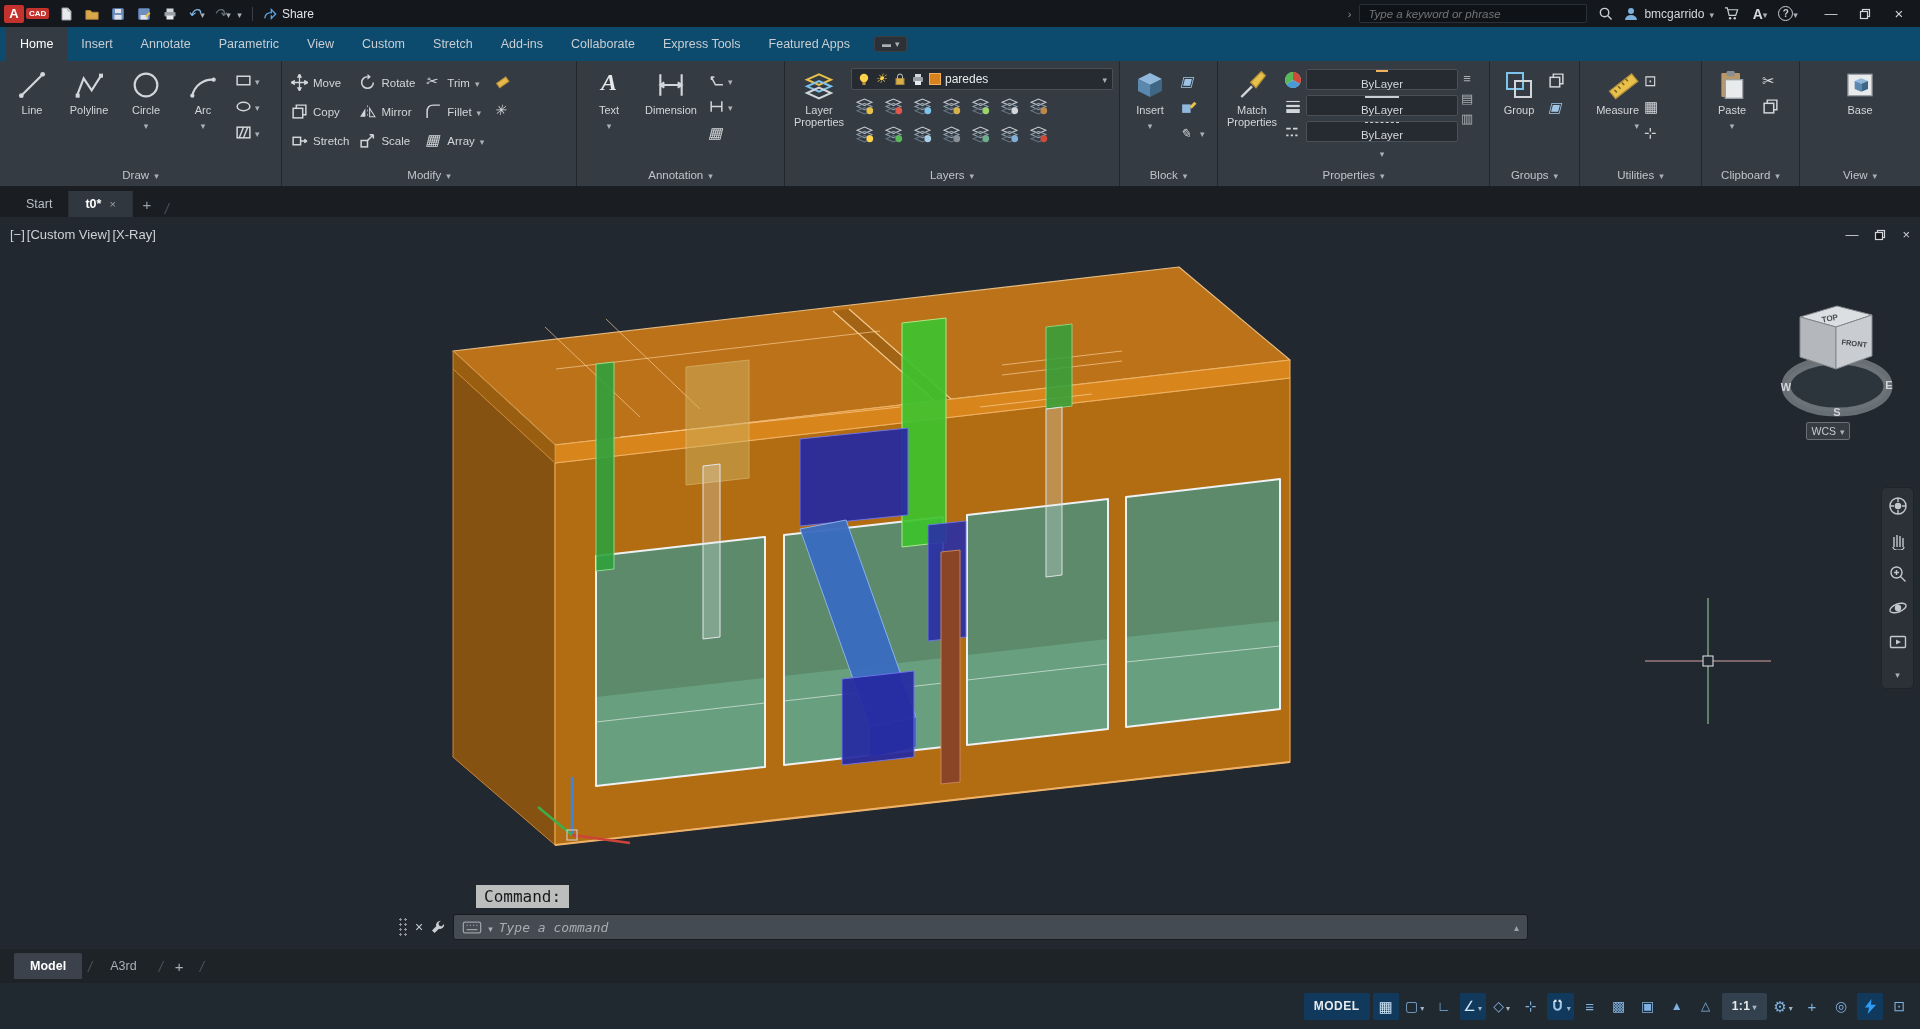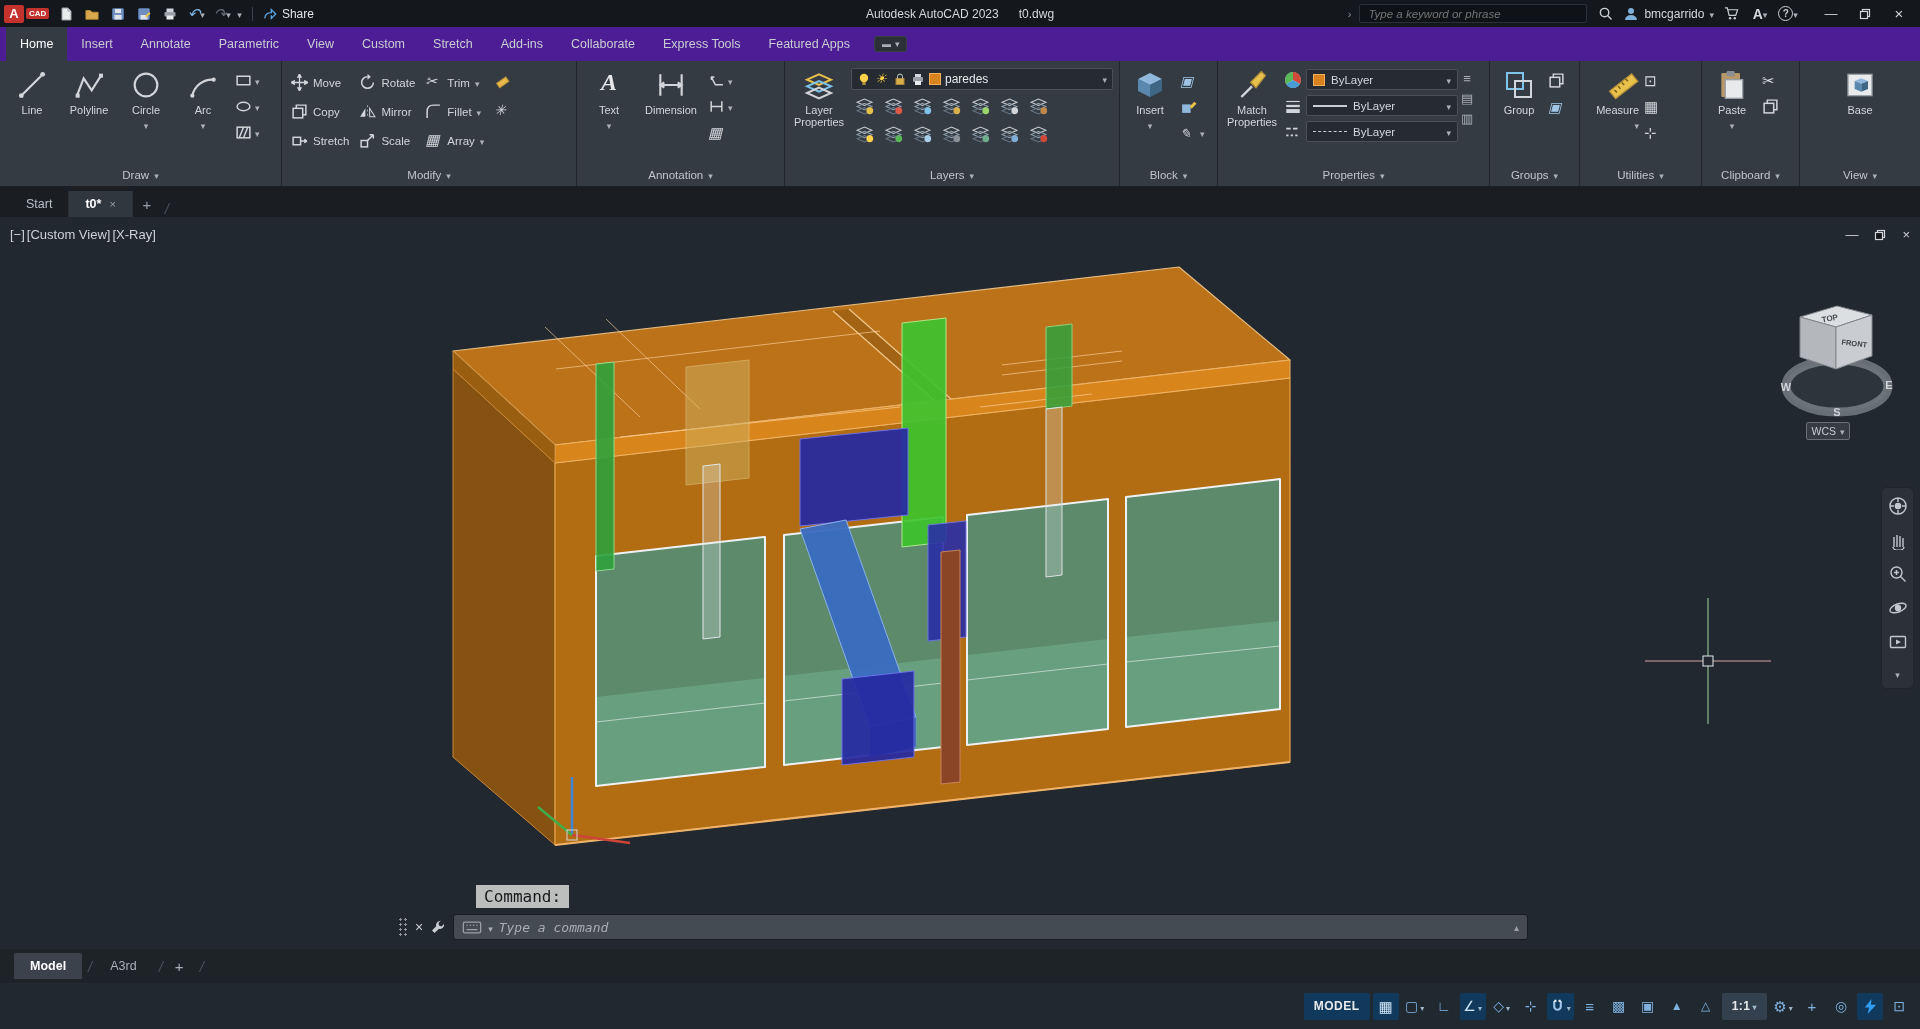--- a/index.html
+++ b/index.html
@@ -29,21 +29,21 @@
   .tbicon { width:20px; height:18px; display:flex; align-items:center; justify-content:center; }
   .tbicon .sv { width:15px; height:15px; }
   .user { display:flex; align-items:center; gap:5px; }
   .circleq { width:15px; height:15px; border:1.4px solid #c9ced3; border-radius:50%; color:#c9ced3; font-size:10px; font-weight:bold; display:flex; align-items:center; justify-content:center; }
   .adesk { font-weight:bold; font-size:14px; color:#d6dade; }
   .winbtns { display:flex; margin-left:8px; }
   .winbtn { width:34px; height:26px; display:flex; align-items:center; justify-content:center; color:#d2d6da; font-size:13px; }
   .winbtn .sv { width:12px; height:12px; }
 
   
-  .ribbontabs { height:34px; background:#4c1d95; display:flex; align-items:stretch; padding-left:6px; }
+  .ribbontabs { height:34px; background:#0c4a6e; display:flex; align-items:stretch; padding-left:6px; }
   .rtab { padding:0 14px; display:flex; align-items:center; color:#c9ced3; font-size:12.5px; }
   .rtab.active { background:#353b43; color:#fff; }
   .wspill { align-self:center; margin-left:10px; background:#2c3137; border:1px solid #3a4046; border-radius:3px; height:16px; display:flex; align-items:center; gap:4px; padding:0 7px; color:#aab0b6; font-size:9px; }
 
   
   .ribbon { height:125px; background:#353b43; display:flex; }
   .panel { display:flex; flex-direction:column; border-right:1px solid #23272c; }
   .pbody { height:103px; display:flex; padding:3px 5px 0 5px; gap:3px; }
   .plabel { height:22px; display:flex; align-items:center; justify-content:center; gap:5px; color:#bfc4c9; font-size:11.5px; }
   .bigbtn { width:54px; display:flex; flex-direction:column; align-items:center; padding-top:5px; gap:3px; color:#d2d6da; font-size:11px; text-align:center; border-radius:2px; }
@@ -63,21 +63,21 @@
   .laydrop { width:262px; height:22px; background:#262b31; border:1px solid #4a5056; border-radius:2px; display:flex; align-items:center; gap:4px; padding:0 5px; color:#e8eaec; font-size:12px; }
   .laydrop .ic { width:14px; height:14px; }
   .chip { width:12px; height:12px; background:#d8821e; border:1px solid #f0b060; }
   .layrow { display:flex; gap:3px; }
   .lic { width:26px; height:24px; display:flex; align-items:center; justify-content:center; border-radius:2px; }
   .lic .sv { width:19px; height:18px; }
   
   .propcol { display:flex; flex-direction:column; gap:5px; padding-top:5px; }
   .proprow { display:flex; align-items:center; gap:4px; }
   .proprow .ic { width:18px; height:18px; }
-  .dropdown { width:152px; height:21px; background:#262b31; border:1px solid #4a5056; border-radius:2px; display:flex; align-items:center; gap:6px; padding:0 6px; color:#d5d8db; font-size:11.5px; }
+  .dropdown { width:152px; height:21px; background:#262b31; border:1px solid #4a5056; border-radius:2px; display:flex; align-items:center; gap:6px; padding:0 6px; color:#d5d8db; font-size:11.5px;flex-direction:column; }
   .dropdown .flex { flex:1; }
   .lnsample { width:34px; height:0; border-top:2px solid #c9ced3; }
   .minicol { display:flex; flex-direction:column; gap:7px; padding-top:8px; }
   .minicol .gly { font-size:13px; color:#aab0b6; text-align:center; }
 
   
   .filetabs { height:31px; background:#1a1e23; display:flex; align-items:flex-end; padding-left:10px; }
   .ftab { height:26px; padding:0 16px; display:flex; align-items:center; gap:8px; color:#b9bec3; font-size:12.5px; border-right:1px solid #2a2f35; }
   .ftab.active { background:#31373e; color:#fff; font-weight:bold; }
   .ftab .gly { font-size:11px; color:#9aa0a6; font-weight:normal; }
@@ -180,23 +180,20 @@
     <span class="caretd"></span>
     <div class="tb-sep"></div>
     <div class="share">
       <i class="ic" style="width:14px;height:14px;">
           <svg class="sv" viewBox="0 0 16 16" fill="none" stroke="#5aa7e8" stroke-width="1.5">
             <path d="M2 13 C2.5 8.5 6 6.5 9.5 6.5 L9.5 3 L14.5 8 L9.5 13 L9.5 9.5"></path>
           </svg>
         </i>
       <span>Share</span>
     </div>
-  </div>
-  <div class="tb-center">
-    <span>Autodesk AutoCAD 2023</span><span>t0.dwg</span>
   </div>
   <div class="tb-right">
     <span style="color:#8a9097;font-size:11px;">›</span>
     <input class="searchbox" placeholder="Type a keyword or phrase" style="">
     <div class="tbicon">
         <i class="ic" style="width:15px;height:15px;">
           <svg class="sv" viewBox="0 0 16 16" fill="none" stroke="#c9ced3" stroke-width="1.5">
             <circle cx="7" cy="7" r="4.5"></circle>
             <path d="M10.5 10.5 L14.5 14.5"></path>
           </svg>

